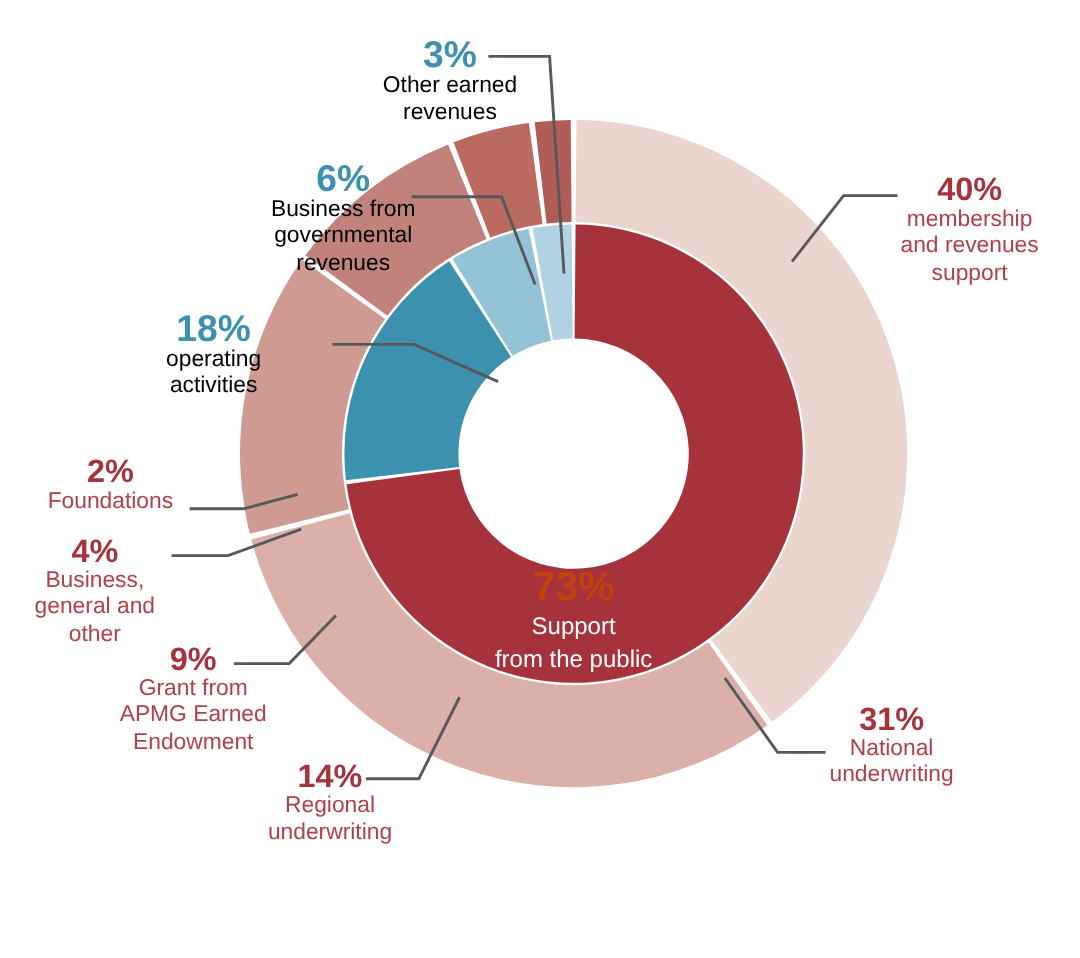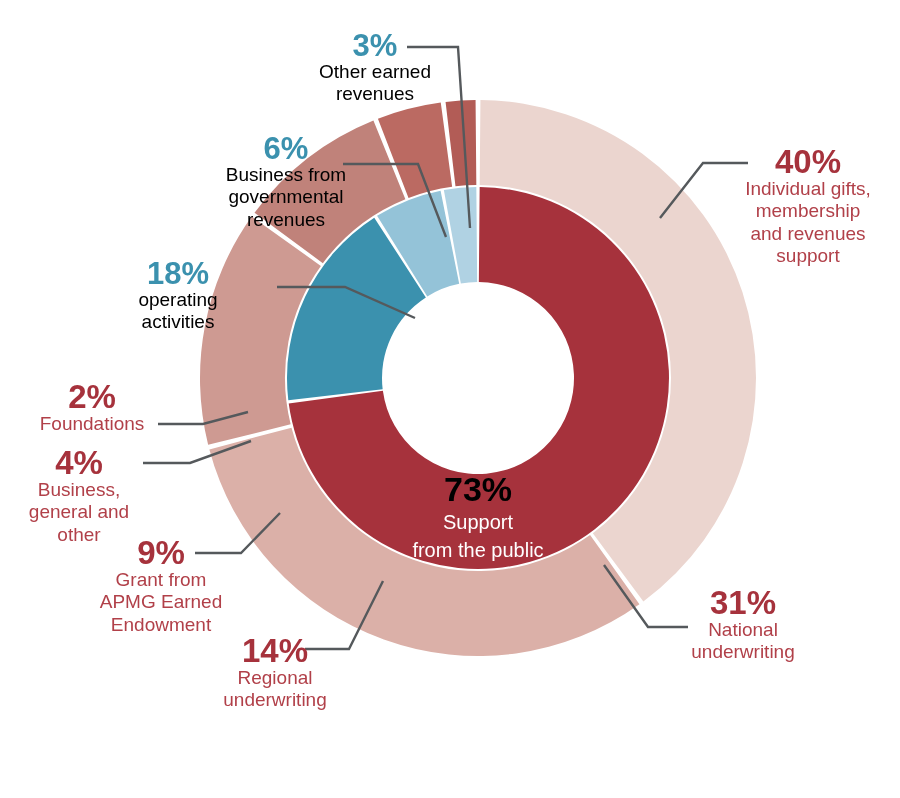--- a/index.html
+++ b/index.html
@@ -12,31 +12,31 @@
   }
   #stage{position:absolute;inset:0;width:900px;height:798px;}
   svg#chart{position:absolute;left:0;top:0;width:900px;height:798px;display:block;}
 
   .callout{position:absolute;}
   .pct{font-weight:bold;line-height:1.0;display:block;}
   .desc{line-height:1.18;display:block;}
 
   .blue .pct{color:#3b91ae;font-size:31px;}
   .blue .desc{color:#000000;font-size:19px;}
-  .red .pct{color:#a6323c;font-size:33px;}
+  .red .pct{color:#a6323c;font-size:27px;}
   .red .desc{color:#b14049;font-size:19px;}
   .ta-c{text-align:center;}
 
   .center-label{
     position:absolute;
     text-align:center;
     color:#ffffff;
     width:260px;
   }
-  .center-label .pct{font-size:34px;font-weight:bold;color:#000000;}
+  .center-label .pct{font-size:34px;font-weight:bold;color:#c2410c;}
   .center-label .desc{font-size:20px;color:#fff;line-height:1.22;margin-top:4px;}
 </style>
 </head>
 <body>
 
 <div id="stage">
 
   <svg id="chart" viewBox="0 0 900 798">
     <g>
       <path id="seg-outer-0" d="M 480.43 100.01 A 278 278 0 0 1 643.36 601.47 L 592.80 533.14 A 193 193 0 0 0 479.68 185.01 Z" fill="#ebd5cf"></path>
@@ -102,21 +102,20 @@
   </div>
 
   <div class="callout red ta-c" style="left:204px;top:634px;width:142px;">
     <span class="pct">14%</span>
     <span class="desc">Regional</span>
     <span class="desc">underwriting</span>
   </div>
 
   <div class="callout red ta-c" style="left:728px;top:145px;width:160px;">
     <span class="pct">40%</span>
-    <span class="desc">Individual gifts,</span>
     <span class="desc">membership</span>
     <span class="desc">and revenues</span>
     <span class="desc">support</span>
   </div>
 
   <div class="callout red ta-c" style="left:672px;top:586px;width:142px;">
     <span class="pct">31%</span>
     <span class="desc">National</span>
     <span class="desc">underwriting</span>
   </div>

